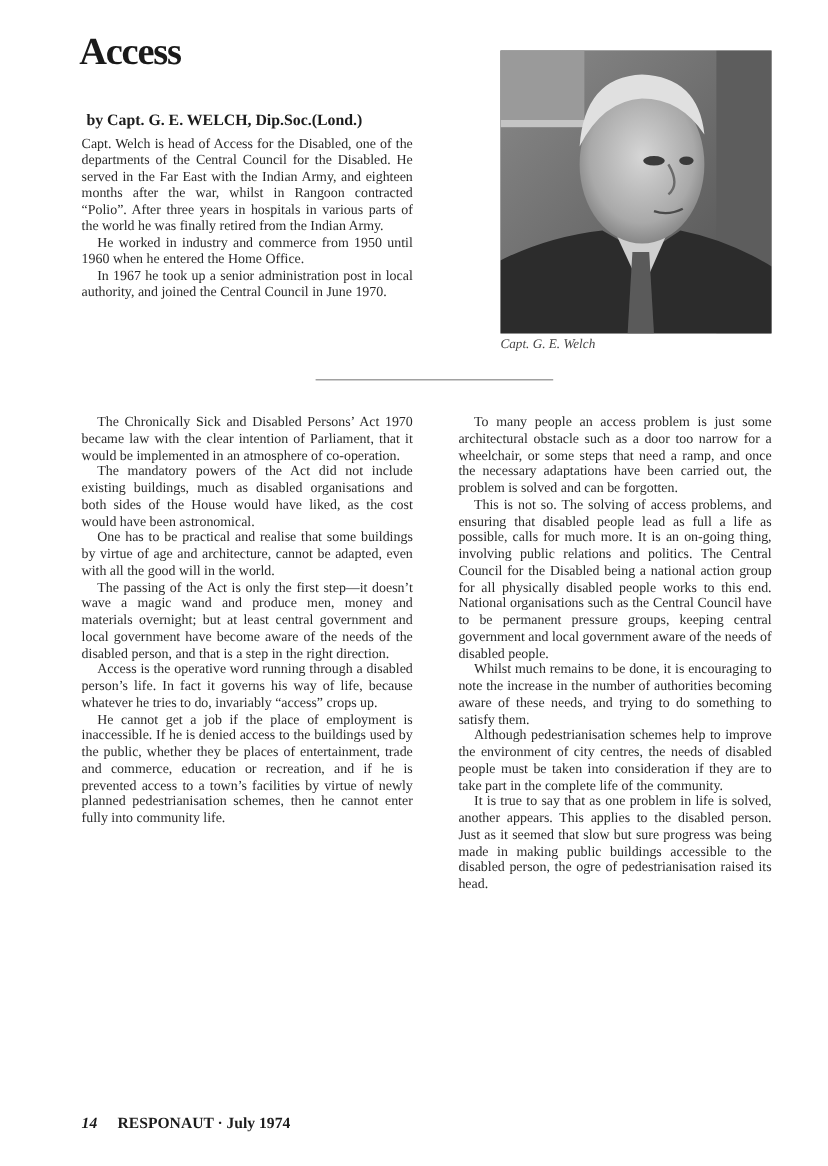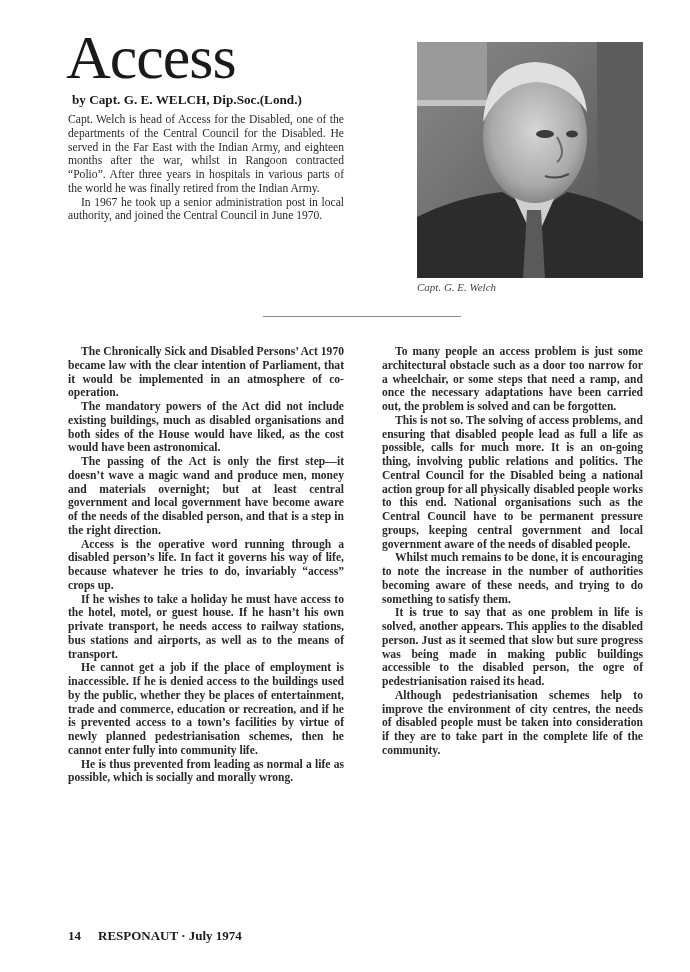--- a/index.html
+++ b/index.html
@@ -3,21 +3,21 @@
 <meta charset="utf-8">
 <style>
   html, body { margin: 0; padding: 0; background: #ffffff; }
   body {
     width: 690px; height: 972px; position: relative; overflow: hidden;
     font-family: "Liberation Serif", "DejaVu Serif", serif;
     color: #2a2a2a;
   }
   .title {
     position: absolute; left: 66px; top: 26px;
-    font-size: 62px; font-weight: normal; letter-spacing: -1px;
+    font-size: 32px; font-weight: bold; letter-spacing: -1px;
     color: #1a1a1a; margin: 0; line-height: 1;
   }
   .byline {
     position: absolute; left: 68px; top: 88px;
     font-size: 13.2px; font-weight: bold; color: #1c1c1c; margin: 4px;
   }
   .bio {
     position: absolute; left: 68px; top: 113px; width: 276px;
     font-size: 11.6px; line-height: 13.75px; margin: 0;
   }
@@ -31,38 +31,39 @@
   .caption {
     position: absolute; left: 417px; top: 281px; width: 226px;
     font-style: italic; font-size: 11px; color: #444;
   }
   .divider {
     position: absolute; left: 263px; top: 316px; width: 198px; height: 0;
     border-top: 1px solid #8a8a8a;
   }
   .col {
     position: absolute; top: 345px;
-    font-size: 11.6px; line-height: 13.75px; font-weight: bold;
+    font-size: 11.6px; line-height: 13.75px;
   }
   .col-left { left: 68px; width: 276px; }
   .col-right { left: 382px; width: 261px; }
   .footer {
     position: absolute; left: 68px; top: 928px;
     font-size: 13px; font-weight: bold; color: #1c1c1c;
   }
-  .footer .pageno { display: inline-block; width: 30px; }
+  .footer .pageno { display: inline-block; width: 30px; font-style: italic; }
 </style>
 </head>
 <body>
 
 <h1 class="title">Access</h1>
 <div class="byline">by Capt. G. E. WELCH, Dip.Soc.(Lond.)</div>
 
 <div class="bio">
   <p>Capt. Welch is head of Access for the Disabled, one of the departments of the Central Council for the Disabled. He served in the Far East with the Indian Army, and eighteen months after the war, whilst in Rangoon contracted “Polio”.  After three years in hospitals in various parts of the world he was finally retired from the Indian Army.</p>
+  <p>He worked in industry and commerce from 1950 until 1960 when he entered the Home Office.</p>
   <p>In 1967 he took up a senior administration post in local authority, and joined the Central Council in June 1970.</p>
 </div>
 
 <div class="photo" title="Portrait photograph of Capt. G. E. Welch">
   <svg width="226" height="236" viewBox="0 0 226 236">
     <defs>
       <radialGradient id="face" cx="0.5" cy="0.45" r="0.6">
         <stop offset="0" stop-color="#d6d6d6"></stop>
         <stop offset="0.7" stop-color="#a9a9a9"></stop>
         <stop offset="1" stop-color="#7a7a7a"></stop>
@@ -87,30 +88,29 @@
     <path d="M128 134 Q140 138 152 132" stroke="#4a4a4a" stroke-width="2" fill="none"></path>
   </svg>
 </div>
 <div class="caption">Capt. G. E. Welch</div>
 
 <div class="divider"></div>
 
 <div class="col col-left">
   <p>The Chronically Sick and Disabled Persons’ Act 1970 became law with the clear intention of Parliament, that it would be implemented in an atmosphere of co-operation.</p>
   <p>The mandatory powers of the Act did not include existing buildings, much as disabled organisations and both sides of the House would have liked, as the cost would have been astronomical.</p>
+  <p>One has to be practical and realise that some buildings by virtue of age and architecture, cannot be adapted, even with all the good will in the world.</p>
   <p>The passing of the Act is only the first step—it doesn’t wave a magic wand and produce men, money and materials overnight; but at least central government and local government have become aware of the needs of the disabled person, and that is a step in the right direction.</p>
   <p>Access is the operative word running through a disabled person’s life.  In fact it governs his way of life, because whatever he tries to do, invariably “access” crops up.</p>
-  <p>If he wishes to take a holiday he must have access to the hotel, motel, or guest house.  If he hasn’t his own private transport, he needs access to railway stations, bus stations and airports, as well as to the means of transport.</p>
   <p>He cannot get a job if the place of employment is inaccessible.  If he is denied access to the buildings used by the public, whether they be places of entertainment, trade and commerce, education or recreation, and if he is prevented access to a town’s facilities by virtue of newly planned pedestrianisation schemes, then he cannot enter fully into community life.</p>
-  <p>He is thus prevented from leading as normal a life as possible, which is socially and morally wrong.</p>
 </div>
 
 <div class="col col-right">
   <p>To many people an access problem is just some architectural obstacle such as a door too narrow for a wheelchair, or some steps that need a ramp, and once the necessary adaptations have been carried out, the problem is solved and can be forgotten.</p>
   <p>This is not so.  The solving of access problems, and ensuring that disabled people lead as full a life as possible, calls for much more.  It is an on-going thing, involving public relations and politics.  The Central Council for the Disabled being a national action group for all physically disabled people works to this end.  National organisations such as the Central Council have to be permanent pressure groups, keeping central government and local government aware of the needs of disabled people.</p>
   <p>Whilst much remains to be done, it is encouraging to note the increase in the number of authorities becoming aware of these needs, and trying to do something to satisfy them.</p>
+  <p>Although pedestrianisation schemes help to improve the environment of city centres, the needs of disabled people must be taken into consideration if they are to take part in the complete life of the community.</p>
   <p>It is true to say that as one problem in life is solved, another appears.  This applies to the disabled person.  Just as it seemed that slow but sure progress was being made in making public buildings accessible to the disabled person, the ogre of pedestrianisation raised its head.</p>
-  <p>Although pedestrianisation schemes help to improve the environment of city centres, the needs of disabled people must be taken into consideration if they are to take part in the complete life of the community.</p>
 </div>
 
 <div class="footer">
   <span class="pageno">14</span><span>RESPONAUT · July 1974</span>
 </div>
 
 </body></html>

